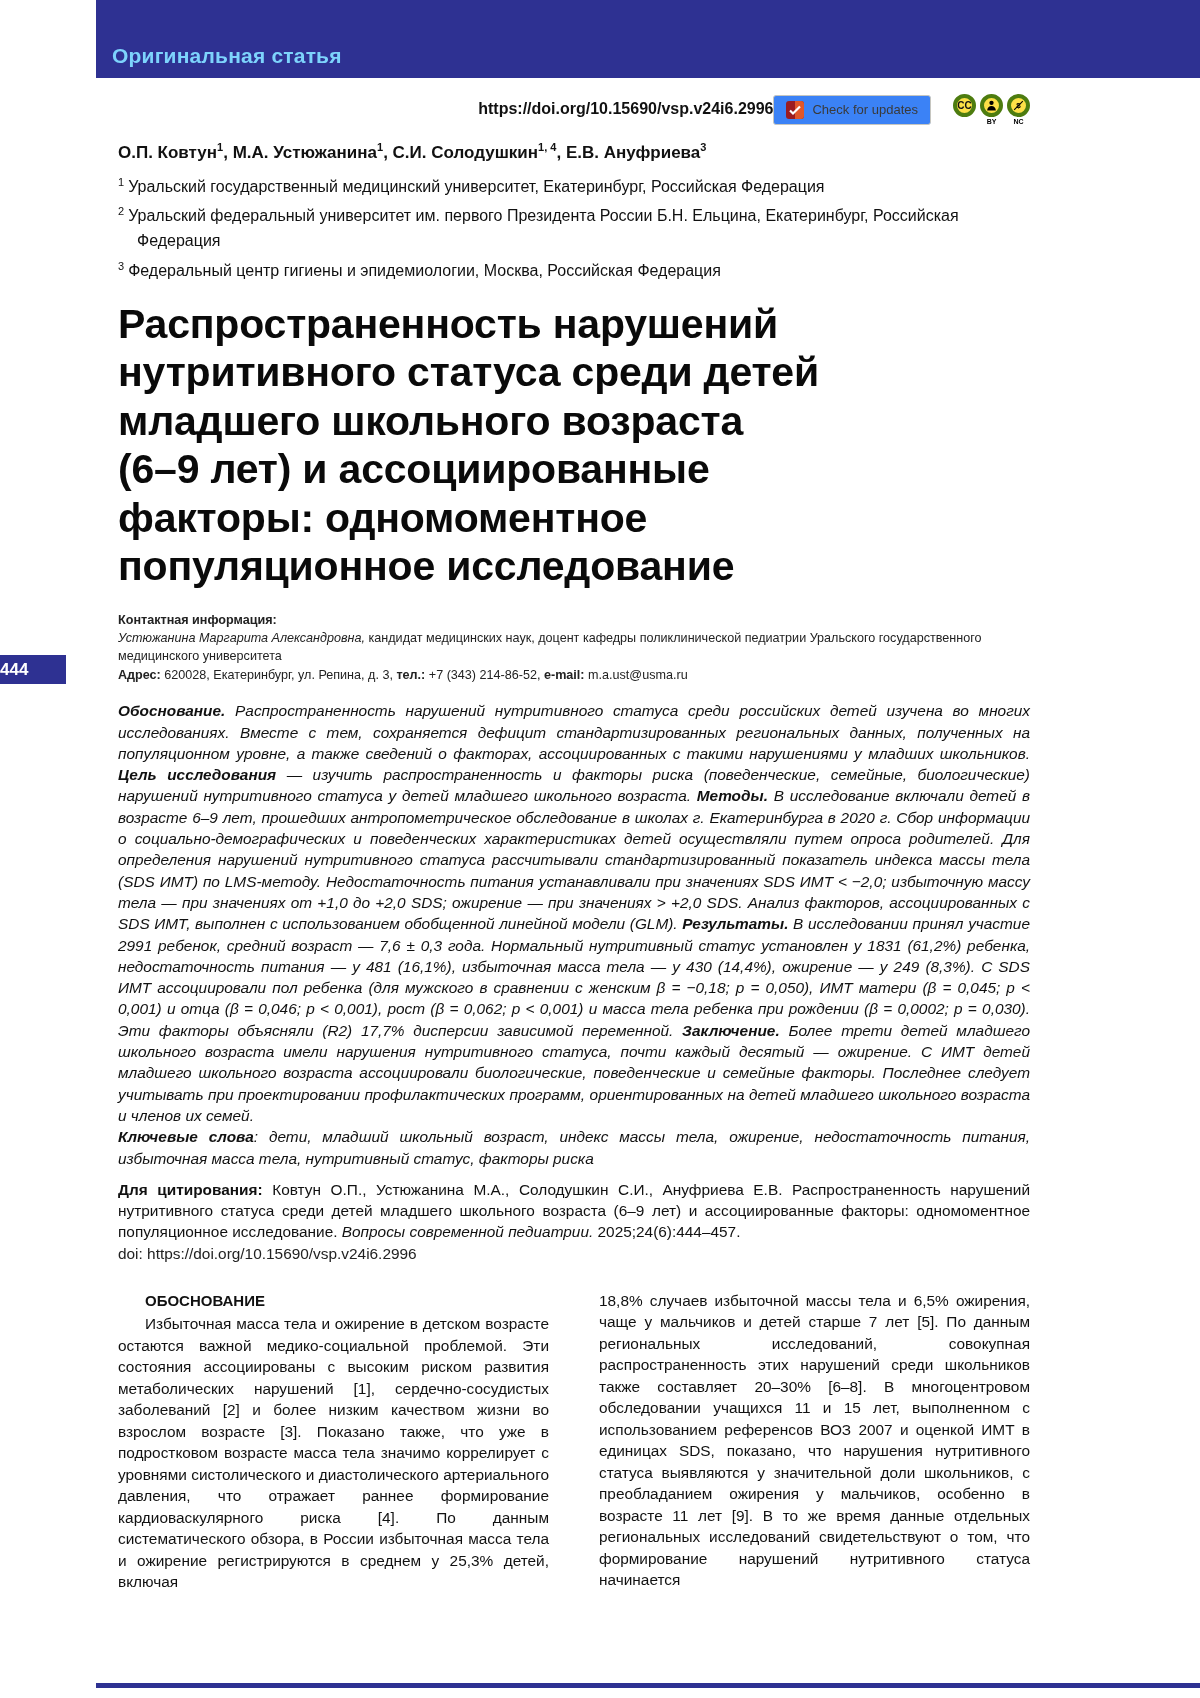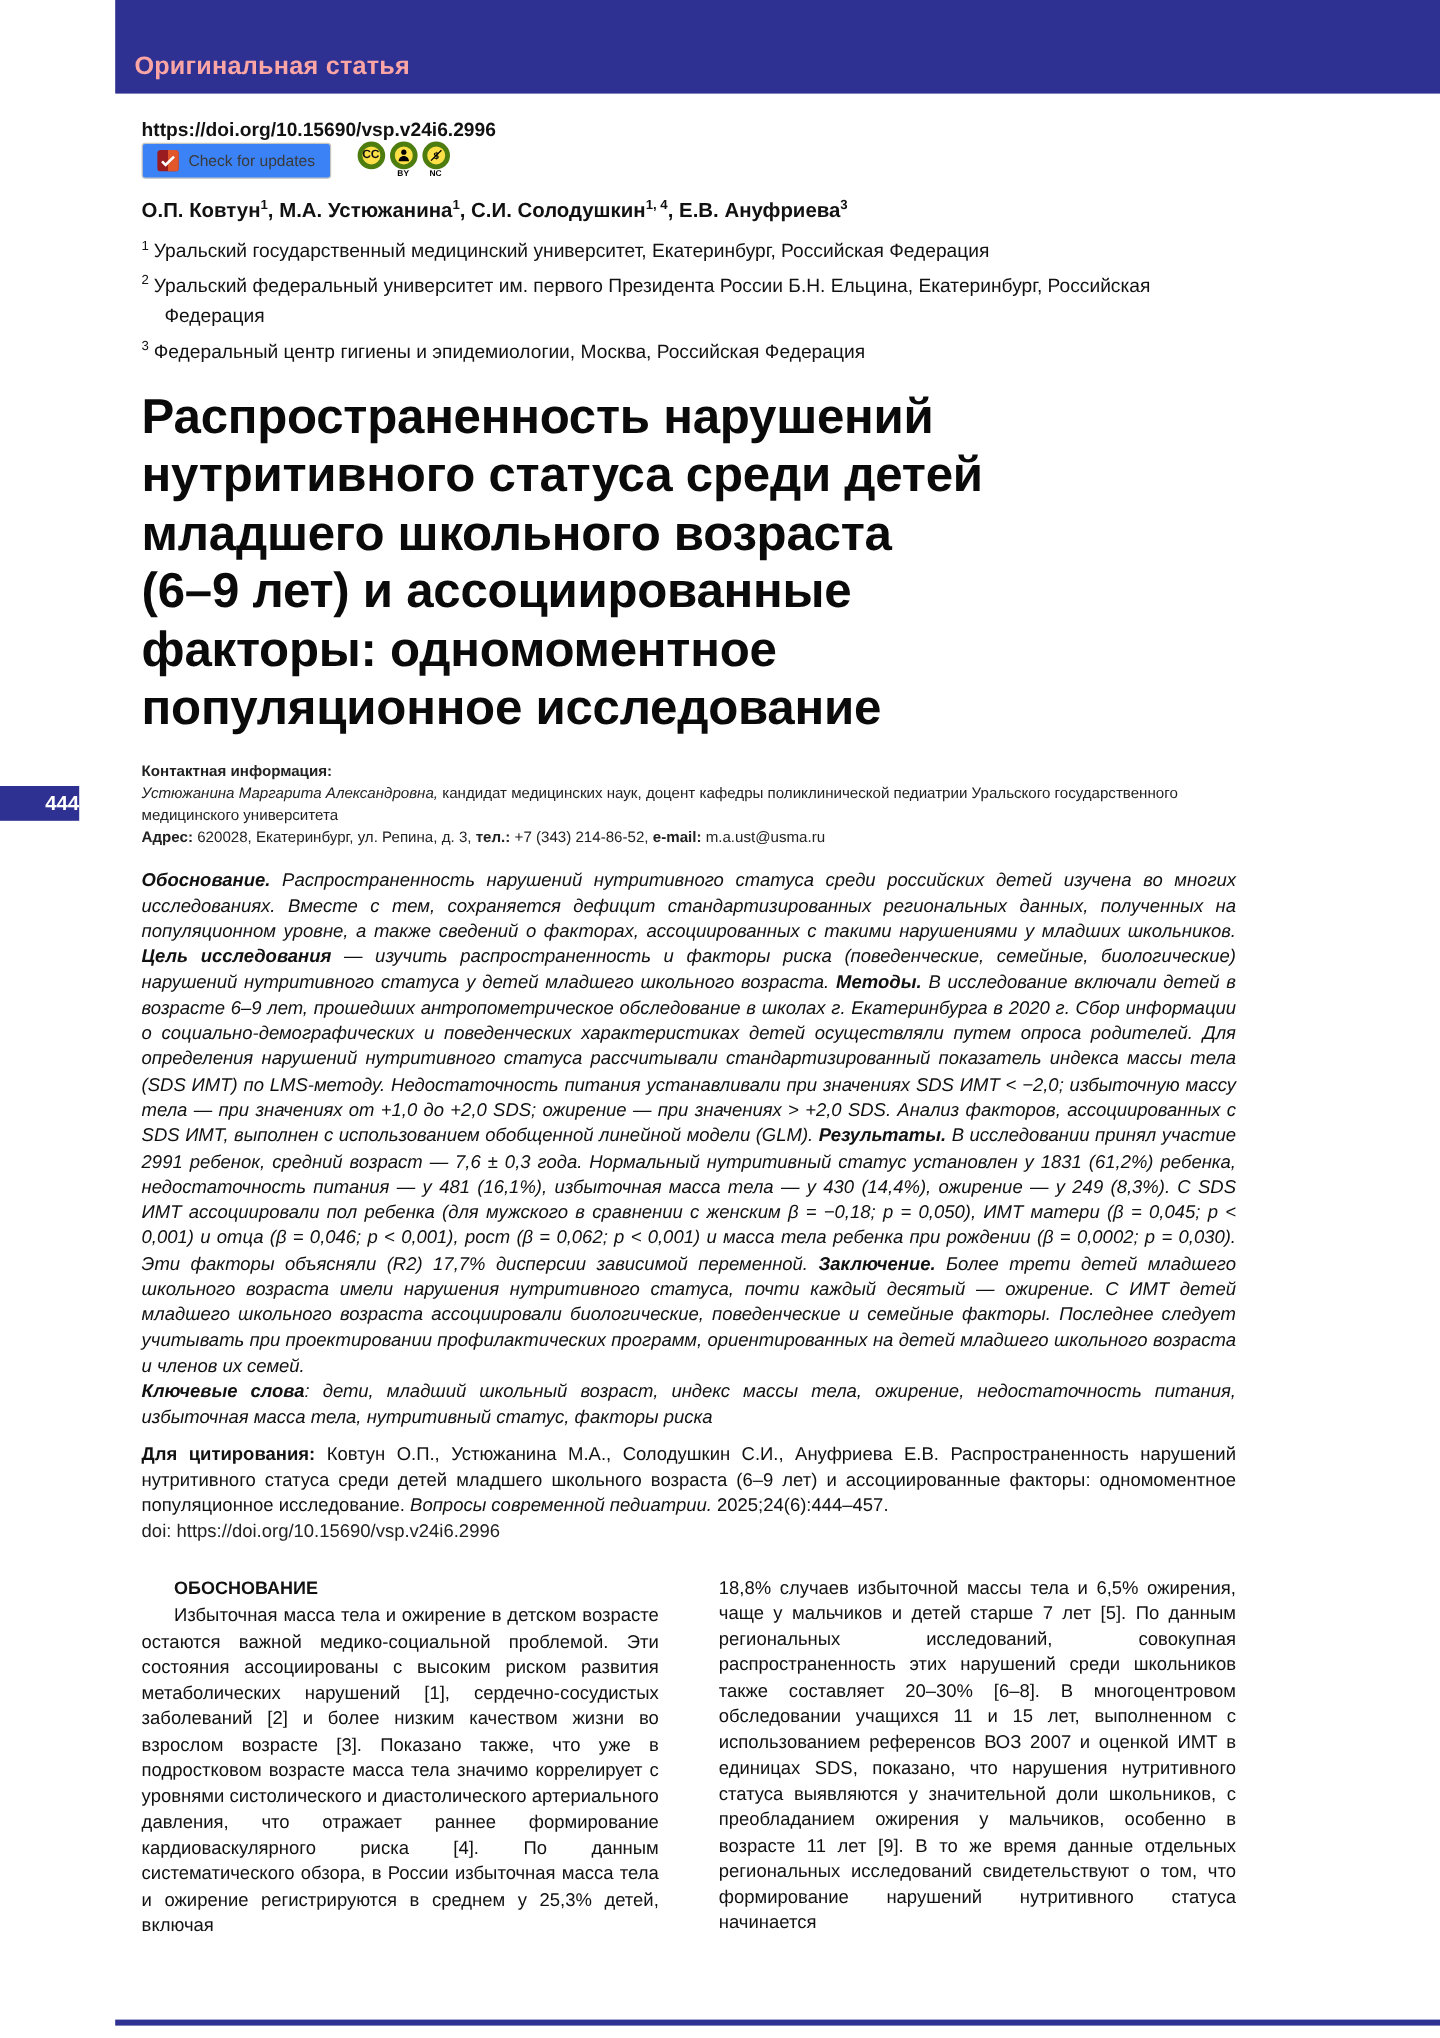--- a/index.html
+++ b/index.html
@@ -4,26 +4,26 @@
 <style>
   :root { --accent:#2e3192; --ink:#111; }
   * { margin:0; padding:0; box-sizing:border-box; }
   html,body { background:#fff; }
   .page { position:relative; width:1200px; height:1698px; background:#fff; overflow:hidden;
           font-family:"Liberation Sans", sans-serif; color:var(--ink); }
 
   
   .band { position:absolute; top:0; left:96px; right:0; height:78px; background:var(--accent);
           display:flex; align-items:flex-end; padding:0 0 10px 16px; }
-  .band .cat { color:#fca5a5; font-size:21px; font-weight:bold; letter-spacing:.2px; }
+  .band .cat { color:#7dd3fc; font-size:21px; font-weight:bold; letter-spacing:.2px; }
 
   .content { position:absolute; left:118px; top:78px; width:912px; }
 
   
-  .doi-row { display:flex; justify-content:flex-end; align-items:flex-start; margin-top:16px;flex-direction:column; }
+  .doi-row { display:flex; justify-content:flex-end; align-items:flex-start; margin-top:16px; }
   .doi { font-weight:bold; font-size:16px; color:var(--ink); text-decoration:none; margin-top:6px; display:inline-block; }
   .badges { display:flex; align-items:center; gap:22px; }
   .check-badge { display:flex; align-items:center; gap:8px; background:#3b82f6; border:1px solid #c6c6c0;
                  border-radius:3px; padding:5px 12px; font-size:13px; color:#3a3a3a; cursor:pointer; white-space:nowrap; }
   .cc-badge { display:flex; align-items:flex-start; gap:4px; cursor:pointer; }
   .cc-item { display:flex; flex-direction:column; align-items:center; gap:1px; }
   .cc-circle { width:23px; height:23px; border:4px solid #4d7c0f; border-radius:50%; display:flex;
                align-items:center; justify-content:center; font-size:10px; font-weight:bold; background:#fde047; }
   .cc-lab { font-size:7px; font-weight:bold; color:#000; }
 
@@ -54,21 +54,21 @@
   .blockline { display:block; }
 
   
   .columns { margin-top:26px; display:flex; gap:50px; }
   .col { width:431px; font-size:15.4px; line-height:21.5px; text-align:justify; }
   .col h2 { font-size:15px; font-weight:bold; text-indent:27px; text-align:left; margin-bottom:2px; }
   .col p.first { text-indent:27px; }
 
   
   .page-num { position:absolute; left:0; top:655px; width:66px; height:29px; background:var(--accent);
-              color:#fff; font-weight:bold; font-size:17px; display:flex; align-items:center; justify-content:flex-end; }
+              color:#fff; font-weight:bold; font-size:17px; display:flex; align-items:center; justify-content:flex-start; }
 
   
   .bottom-rule { position:absolute; left:96px; right:0; bottom:10px; height:5px; background:var(--accent); }
 </style>
 </head>
 <body>
 
 <div class="page">
 
   <div class="band">

